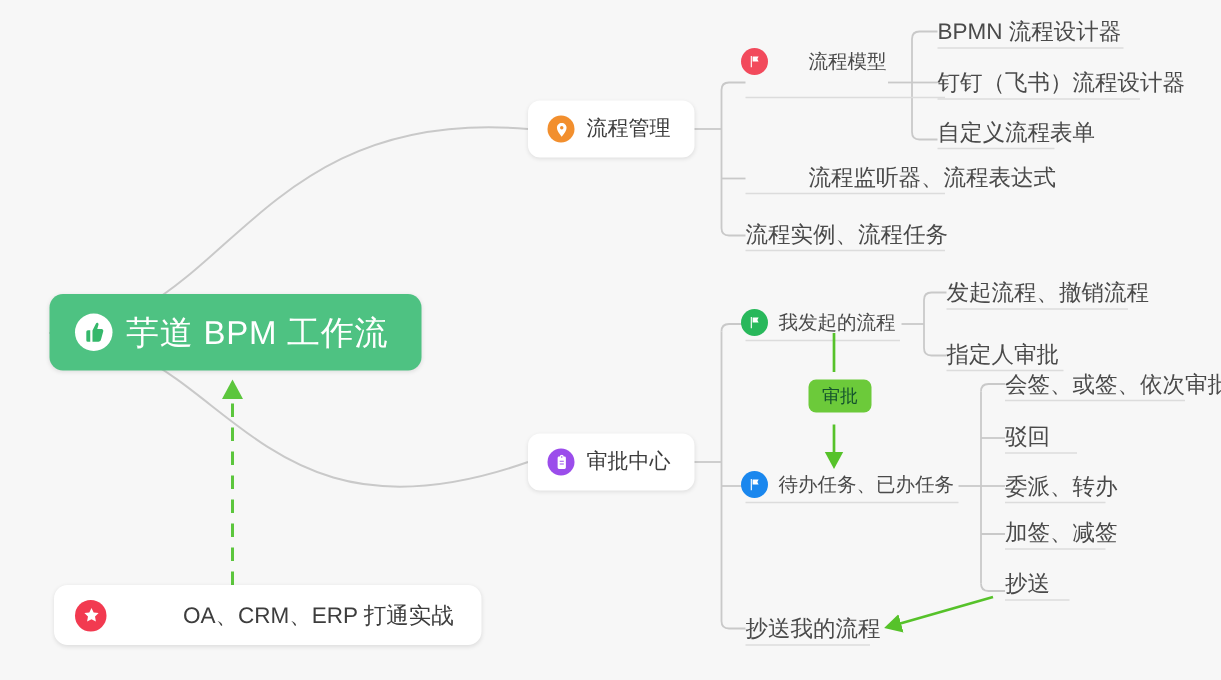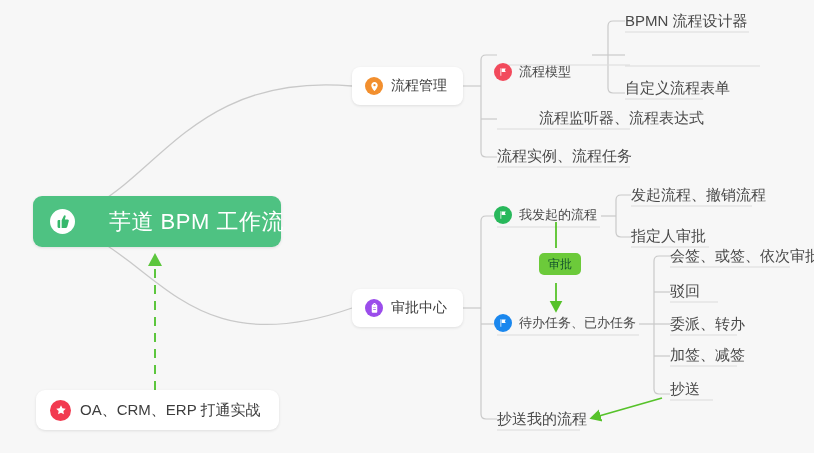--- a/index.html
+++ b/index.html
@@ -32,21 +32,20 @@
     top: 196px;
     width: 248px;
     height: 51px;
     background: #4ec282;
     border-radius: 9px;
     box-shadow: 0 1px 3px rgba(0,0,0,0.10);
     display: flex;
     align-items: center;
     padding-left: 17px;
     box-sizing: border-box;
-    gap: 25px;
   }
   .root-label {
     color: #ffffff;
     font-size: 22px;
     letter-spacing: 0.5px;
     margin-left: 9px;
     white-space: nowrap;
   }
 
   
@@ -242,30 +241,31 @@
 
   <div class="branch-node" style="left:352px; top:289px;">
     <span class="ic ic-purple">
       <svg width="11" height="11" viewBox="0 0 24 24" fill="#ffffff">
         <path d="M16 3h-1.2a2.8 2.8 0 0 0-5.6 0H8a2 2 0 0 0-2 2v14a2 2 0 0 0 2 2h8a2 2 0 0 0 2-2V5a2 2 0 0 0-2-2zm-4-.6a1.1 1.1 0 1 1 0 2.2 1.1 1.1 0 0 1 0-2.2zM9 9h6v1.6H9V9zm0 4h6v1.6H9V13z"></path>
       </svg>
     </span>
     <span class="branch-label">审批中心</span>
   </div>
 
-  <div class="topic2" style="left:494px; top:63px;">
+  <div class="topic2" style="left:494px; top:32px;gap:20px;">
     <span class="ic ic-red">
       <svg width="10" height="10" viewBox="0 0 24 24" fill="#ffffff">
         <path d="M6 3h1.8v18H6V3zm3 .8h9.6l-2.1 4 2.1 4H9v-8z"></path>
       </svg>
     </span>
     <span class="t2-label">流程模型</span>
   </div>
 
   <div class="leaf" style="left:625px; top:12px;">BPMN 流程设计器</div>
+  <div class="leaf" style="left:625px; top:46px;">钉钉（飞书）流程设计器</div>
   <div class="leaf" style="left:625px; top:79px;">自定义流程表单</div>
 
   <div class="leaf" style="left:503px; top:109px;margin-left:36px;">流程监听器、流程表达式</div>
   <div class="leaf" style="left:497px; top:147px;">流程实例、流程任务</div>
 
   <div class="topic2" style="left:494px; top:206px;font-family:Liberation Mono, monospace;">
     <span class="ic ic-green">
       <svg width="10" height="10" viewBox="0 0 24 24" fill="#ffffff">
         <path d="M6 3h1.8v18H6V3zm3 .8h9.6l-2.1 4 2.1 4H9v-8z"></path>
       </svg>
@@ -288,21 +288,21 @@
   <div class="leaf" style="left:670px; top:247px;">会签、或签、依次审批</div>
   <div class="leaf" style="left:670px; top:282px;">驳回</div>
   <div class="leaf" style="left:670px; top:315px;">委派、转办</div>
   <div class="leaf" style="left:670px; top:346px;">加签、减签</div>
   <div class="leaf" style="left:670px; top:380px;">抄送</div>
 
   <div class="leaf" style="left:497px; top:410px;">抄送我的流程</div>
 
   <div class="tag-note" style="left:539px; top:253px;">审批</div>
 
-  <div class="card-node" style="left:36px; top:390px;">
+  <div class="card-node" style="left:36px; top:390px;gap:42px;">
     <span class="ic ic-star">
       <svg width="12" height="12" viewBox="0 0 24 24" fill="#ffffff">
         <path d="M12 2.5l2.9 6 6.6.95-4.8 4.65 1.15 6.55L12 17.55 6.15 20.65 7.3 14.1 2.5 9.45l6.6-.95z"></path>
       </svg>
     </span>
     <span class="card-label">OA、CRM、ERP 打通实战</span>
   </div>
 
 </div>
 

